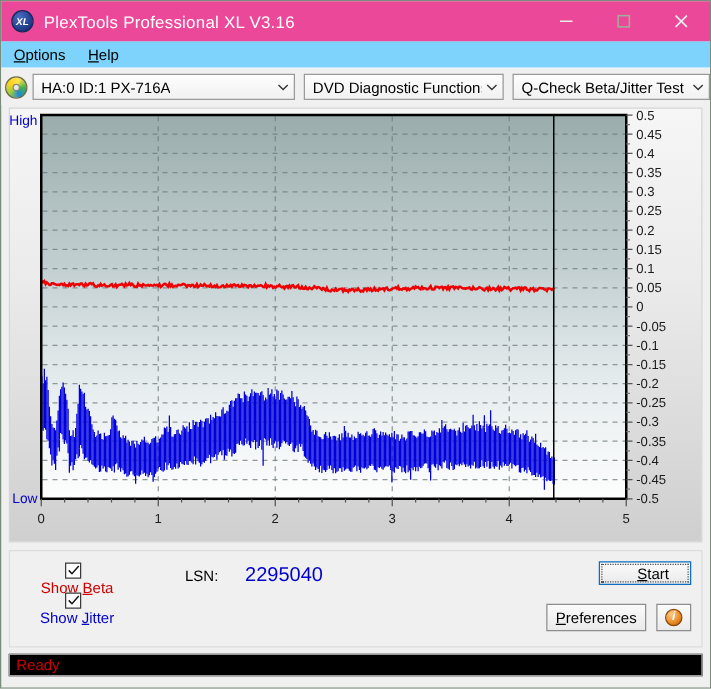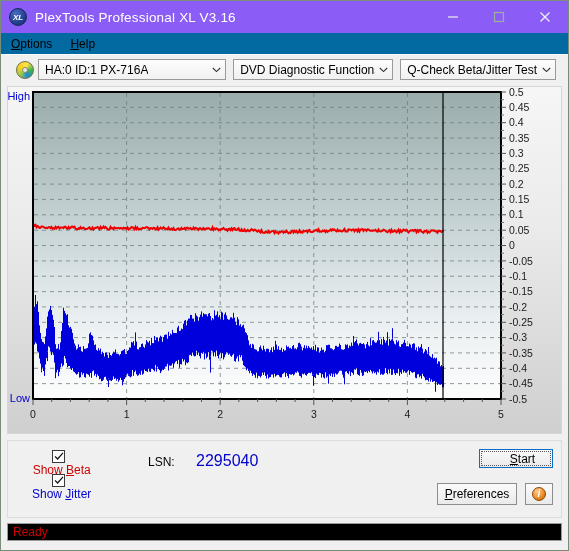--- a/index.html
+++ b/index.html
@@ -13,21 +13,21 @@
   .window{
     width:569px;height:551px;position:relative;
     background:#f0f0f0;
     box-sizing:border-box;
     border:1px solid #7a8c7a;
     display:flex;flex-direction:column;
   }
   
   .titlebar{
     height:32px;flex:0 0 32px;
-    background:#8b5cf6;
+    background:#ec4899;
     display:flex;align-items:center;
     position:relative;
   }
   .app-icon{
     width:18px;height:18px;margin-left:8px;margin-right:8px;
     border-radius:50%;
     background:radial-gradient(circle at 35% 30%, #4a6ec0 0%, #234090 60%, #16275c 100%);
     border:1px solid #16275c;
     display:flex;align-items:center;justify-content:center;
     font-size:8px;font-weight:bold;color:#ffffff;
@@ -39,33 +39,33 @@
     white-space:nowrap;
   }
   .win-buttons{margin-left:auto;display:flex;height:32px;}
   .win-btn{
     width:46px;height:32px;display:flex;align-items:center;justify-content:center;
     color:#e9eee9;font-size:14px;line-height:1;
   }
   .win-btn svg{display:block;}
   
   .menubar{
-    height:21px;flex:0 0 21px;background:#0369a1;
+    height:21px;flex:0 0 21px;background:#7dd3fc;
     display:flex;align-items:center;padding-left:6px;
     border-bottom:1px solid #ffffff;
   }
   .menu-item{
     font-size:12px;color:#000;padding:2px 8px 2px 4px;margin-right:6px;
     white-space:nowrap;
   }
   .menu-item u{text-decoration:underline;}
   
   .toolbar{
     flex:0 0 29px;height:29px;background:#f0f0f0;
-    display:flex;align-items:center;padding:0 12px;
+    display:flex;align-items:center;padding:0 0;
     box-sizing:border-box;
   }
   .disc-icon{
     width:18px;height:18px;margin:0 4px 0 3px;flex:0 0 18px;
     border-radius:50%;
     background:conic-gradient(from 20deg,#ffe34d 0deg,#42b24a 70deg,#1e8ad6 140deg,#a1cf3a 210deg,#ffd21e 280deg,#ffe34d 360deg);
     border:1px solid #6e6e4a;
     position:relative;box-sizing:border-box;
   }
   .disc-icon::after{

